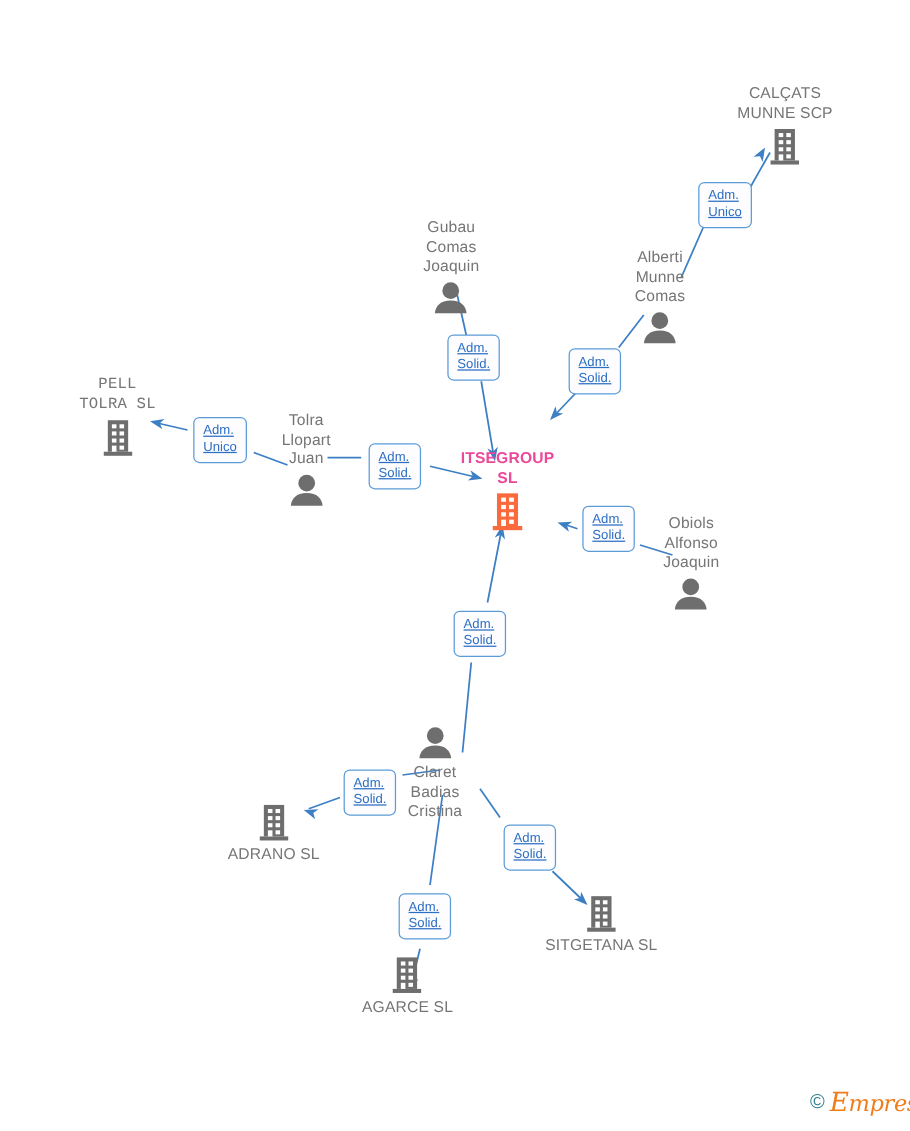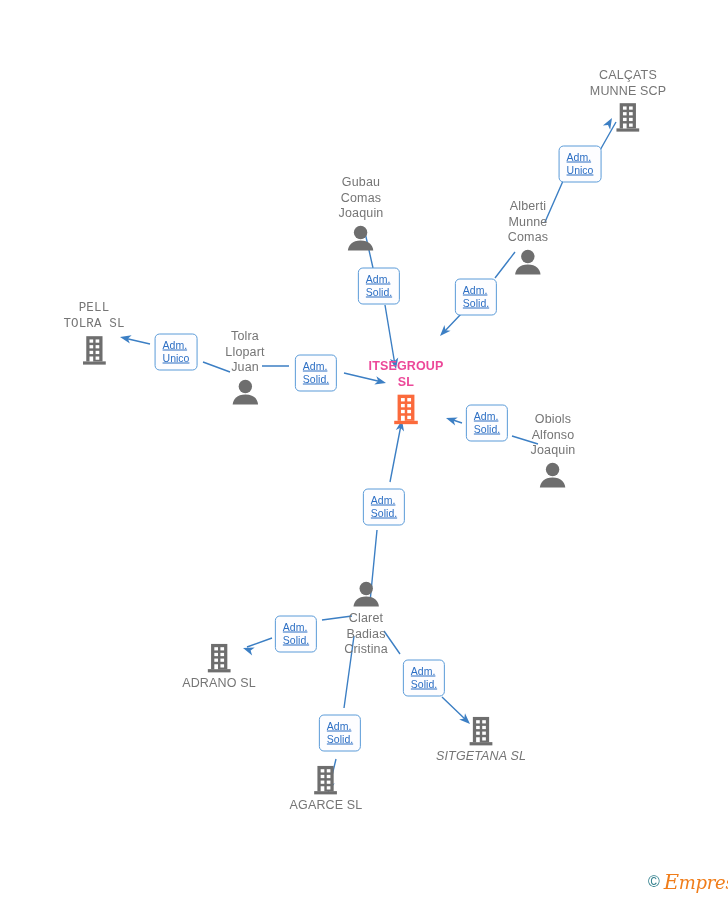--- a/index.html
+++ b/index.html
@@ -205,21 +205,21 @@
             <rect x="10" y="20" width="4.5" height="4" fill="#fff"></rect>
             <rect x="17.5" y="20" width="4.5" height="4" fill="#fff"></rect>
             <rect x="10" y="27" width="4.5" height="6" fill="#fff"></rect>
             <rect x="17.5" y="27" width="4.5" height="4" fill="#fff"></rect>
           </svg>
         </div>
         <div class="node-label below">
           <div>AGARCE SL</div>
         </div>
       </div>
-      <div class="node" style="left: 481px; top: 740px; font-style: italic;">
+      <div class="node" style="left: 481px; top: 740px;">
         <div>
           <svg class="node-icon" width="26" height="31" viewBox="0 0 32 38">
             <rect x="6" y="2" width="20" height="31" fill="#6E6E6E"></rect>
             <rect x="2" y="33" width="28" height="4" fill="#6E6E6E"></rect>
             <rect x="10" y="6" width="4.5" height="4" fill="#fff"></rect>
             <rect x="17.5" y="6" width="4.5" height="4" fill="#fff"></rect>
             <rect x="10" y="13" width="4.5" height="4" fill="#fff"></rect>
             <rect x="17.5" y="13" width="4.5" height="4" fill="#fff"></rect>
             <rect x="10" y="20" width="4.5" height="4" fill="#fff"></rect>
             <rect x="17.5" y="20" width="4.5" height="4" fill="#fff"></rect>
@@ -276,21 +276,21 @@
           <div>Alfonso</div>
           <div>Joaquin</div>
         </div>
         <div>
           <svg class="node-icon" width="30" height="27" viewBox="0 0 34 30">
             <circle cx="17" cy="8.5" r="7.6" fill="#6E6E6E"></circle>
             <path d="M17 17.5 C 7.6 17.5 3.2 22.5 2.6 29 L 31.4 29 C 30.8 22.5 26.4 17.5 17 17.5 Z" fill="#6E6E6E"></path>
           </svg>
         </div>
       </div>
-      <div class="node" style="left: 366px; top: 619px;">
+      <div class="node" style="left: 348px; top: 619px;">
         <div>
           <svg class="node-icon" width="30" height="27" viewBox="0 0 34 30">
             <circle cx="17" cy="8.5" r="7.6" fill="#6E6E6E"></circle>
             <path d="M17 17.5 C 7.6 17.5 3.2 22.5 2.6 29 L 31.4 29 C 30.8 22.5 26.4 17.5 17 17.5 Z" fill="#6E6E6E"></path>
           </svg>
         </div>
         <div class="node-label below">
           <div>Claret</div>
           <div>Badias</div>
           <div>Cristina</div>

